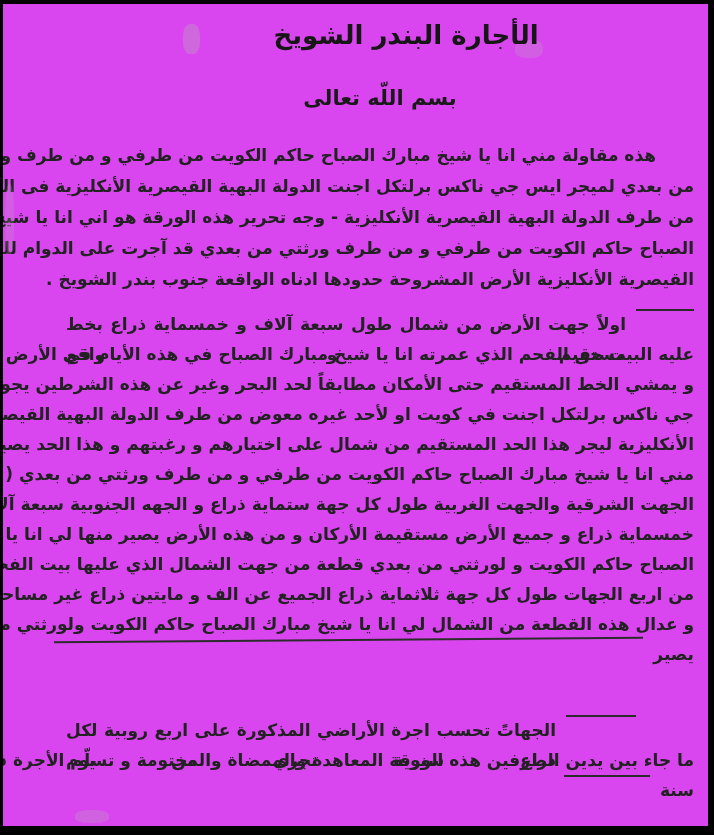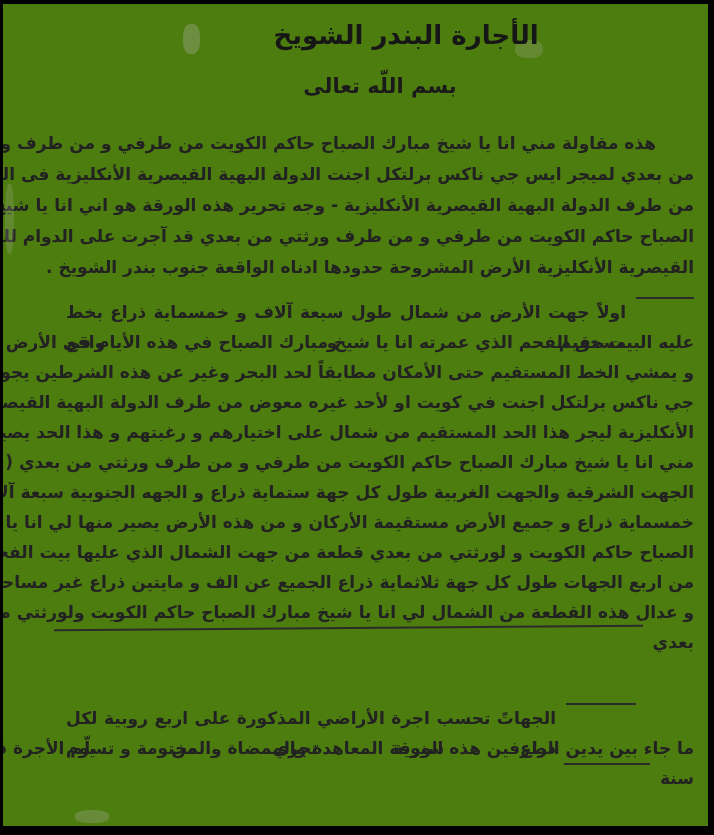--- a/index.html
+++ b/index.html
@@ -6,39 +6,39 @@
   body{
     width:714px;height:835px;
     background:#000;
     position:relative;
     font-family:"DejaVu Sans",sans-serif;
     overflow:hidden;
   }
   .page{
     position:absolute;
     top:4px;left:3px;right:6px;bottom:9px;
-    background:#4d7c0f;
+    background:#d946ef;
     color:#1e1e1e;
     overflow:hidden;
     padding-left:45px;
   }
   .inner{
     direction:rtl;
     padding:0 14px 0 18px;
   }
   .title-wrap{text-align:center;margin-top:16px;height:46px;}
   .doc-title{
     display:inline-block;
     transform:translateX(26px);
     font-size:26px;
     font-weight:bold;
     letter-spacing:1px;
     color:#161616;
   }
-  .basmala-wrap{text-align:center;margin-top:8px;height:34px;}
+  .basmala-wrap{text-align:center;margin-top:20px;height:34px;}
   .basmala{
     display:inline-block;
     font-size:21px;
     font-weight:bold;
     color:#1a1a1a;
   }
   .para{margin:0;}
   .para1{margin-top:20px;}
   .para2{margin-top:14px;}
   .para3{margin-top:46px;}
@@ -130,21 +130,21 @@
       <div class="line">و يمشي الخط المستقيم حتى الأمكان مطابقاً لحد البحر وغير عن هذه الشرطين يجوز لميجر ايس</div>
       <div class="line">جي ناكس برلتكل اجنت في كويت او لأحد غيره معوض من طرف الدولة البهية القيصرية</div>
       <div class="line">الأنكليزية ليجر هذا الحد المستقيم من شمال على اختيارهم و رغبتهم و هذا الحد يصير مقبول</div>
       <div class="line">مني انا يا شيخ مبارك الصباح حاكم الكويت من طرفي و من طرف ورثتي من بعدي ( وثانياً )</div>
       <div class="line">الجهت الشرقية والجهت الغربية طول كل جهة ستماية ذراع و الجهه الجنوبية سبعة آلاف و</div>
       <div class="line">خمسماية ذراع و جميع الأرض مستقيمة الأركان و من هذه الأرض يصير منها لي انا يا شيخ مبارك</div>
       <div class="line">الصباح حاكم الكويت و لورثتي من بعدي قطعة من جهت الشمال الذي عليها بيت الفحم المذكور</div>
       <div class="line">من اربع الجهات طول كل جهة ثلاثماية ذراع الجميع عن الف و مايتين ذراع غير مساحة البيت</div>
       <div class="line">و عدال هذه القطعة من الشمال لي انا يا شيخ مبارك الصباح حاكم الكويت ولورثتي من</div>
       <div class="line flexline">
-        <span class="tail-word">بعدي</span>
+        <span class="tail-word">يصير</span>
         <span class="dash-rule fill"></span>
       </div>
     </div>
 
     <div class="para para3">
       <div class="line flexline">
         <span class="dash-rule lead3"></span>
         <span class="flex-text">الجهاتً تحسب اجرة الأراضي المذكورة على اربع روبية لكل ذراع سنوية تجري من يوم</span>
       </div>
       <div class="line">ما جاء بين يدين الطرفين هذه الورقة المعاهدة والممضاة والمختومة و تسلّم الأجرة قدمة فى كل</div>

